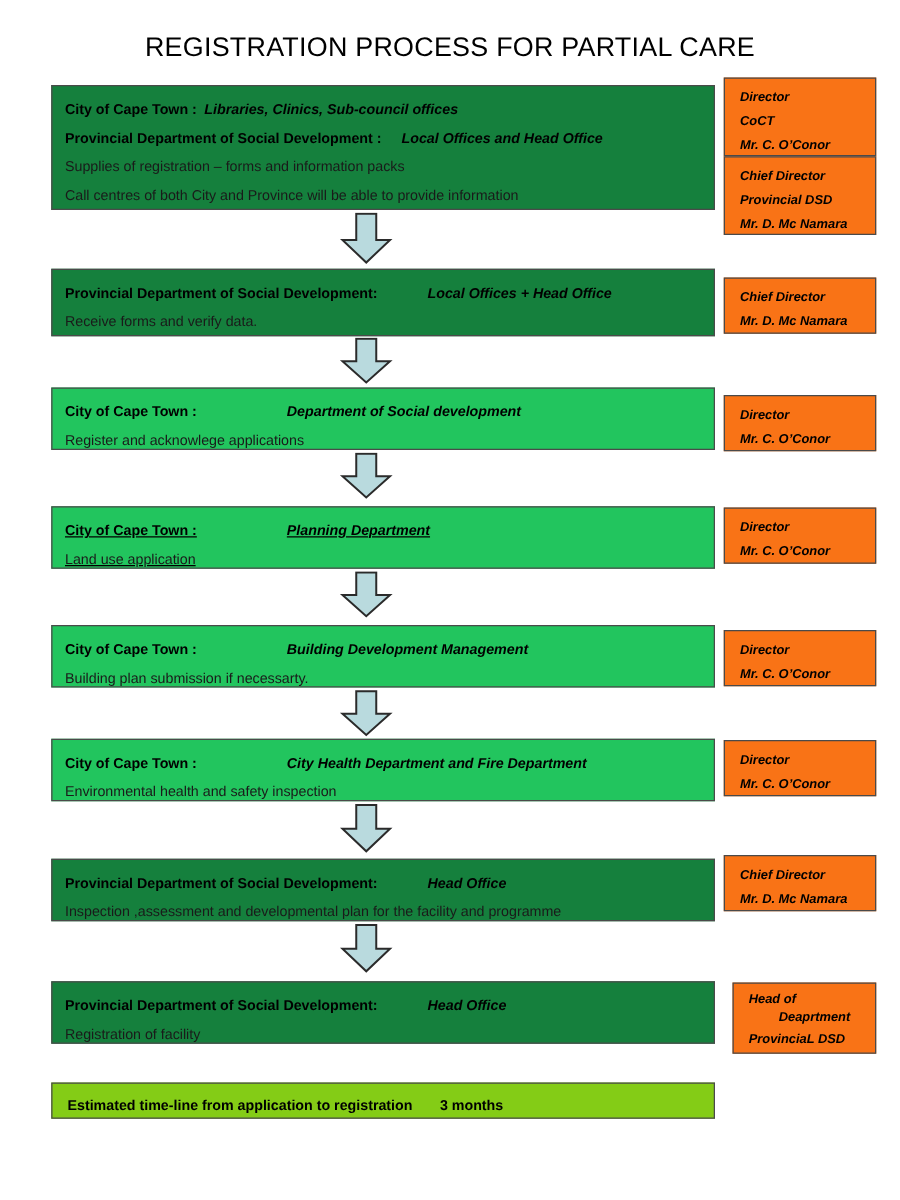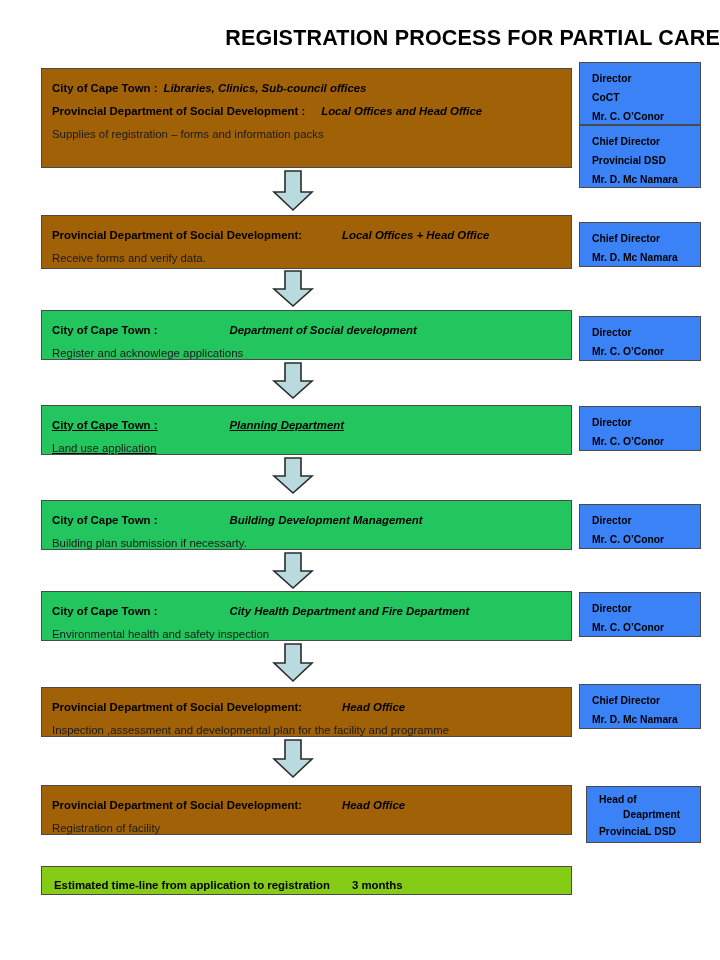--- a/index.html
+++ b/index.html
@@ -20,37 +20,37 @@
     position: relative;
     width: 720px;
     height: 960px;
   }
 
   .title {
     position: absolute;
     left: 0;
     top: 26px;
     width: 720px;
-    text-align: right;
+    text-align: center;
     font-size: 21.5px;
-    font-weight: bold;
+    font-weight: normal;
     letter-spacing: 0.2px;
     color: #000;
   }
 
   
   .flow-box {
     position: absolute;
     left: 41px;
     width: 531px;
     box-sizing: border-box;
     border: 1px solid #4a4a4a;
     padding: 8px 10px 6px 10px;
   }
-  .flow-box.cyan  { background: #a16207; }
+  .flow-box.cyan  { background: #15803d; }
   .flow-box.green { background: #22c55e; }
 
   .line {
     font-size: 11.4px;
     line-height: 23px;
     white-space: nowrap;
   }
   .line .lead {
     font-weight: bold;
     color: #000;
@@ -74,23 +74,24 @@
   }
   .spacer-inline.mid {
     display: inline-block;
     width: 40px;
   }
 
   
   .side-box {
     position: absolute;
     box-sizing: border-box;
-    background: #3b82f6;
+    background: #f97316;
     border: 1px solid #4a4a4a;
     padding: 6px 0 5px 12px;
+    font-style: italic;
   }
   .side-line {
     font-size: 10.3px;
     font-weight: bold;
     line-height: 19px;
     white-space: nowrap;
     color: #000;
   }
 
   
@@ -124,20 +125,21 @@
   <div class="title">REGISTRATION PROCESS FOR PARTIAL CARE</div>
 
   <div class="flow-box cyan" style="top:68px;height:100px;">
     <div class="line">
       <span class="lead">City of Cape Town :</span><span class="spacer-inline" style="width:6px;"></span><span class="emph">Libraries, Clinics, Sub-council offices</span>
     </div>
     <div class="line">
       <span class="lead">Provincial Department of Social Development :</span><span class="spacer-inline" style="width:16px;"></span><span class="emph">Local Offices and Head Office</span>
     </div>
     <div class="line desc">Supplies of registration – forms and information packs</div>
+    <div class="line desc">Call centres of both City and Province will be able to provide information</div>
   </div>
 
   <div class="side-box" style="left:579px;top:62px;width:122px;height:63px;">
     <div class="side-line">Director</div>
     <div class="side-line">CoCT</div>
     <div class="side-line">Mr. C. O’Conor</div>
   </div>
 
   <div class="side-box" style="left:579px;top:125px;width:122px;height:63px;">
     <div class="side-line">Chief Director</div>

